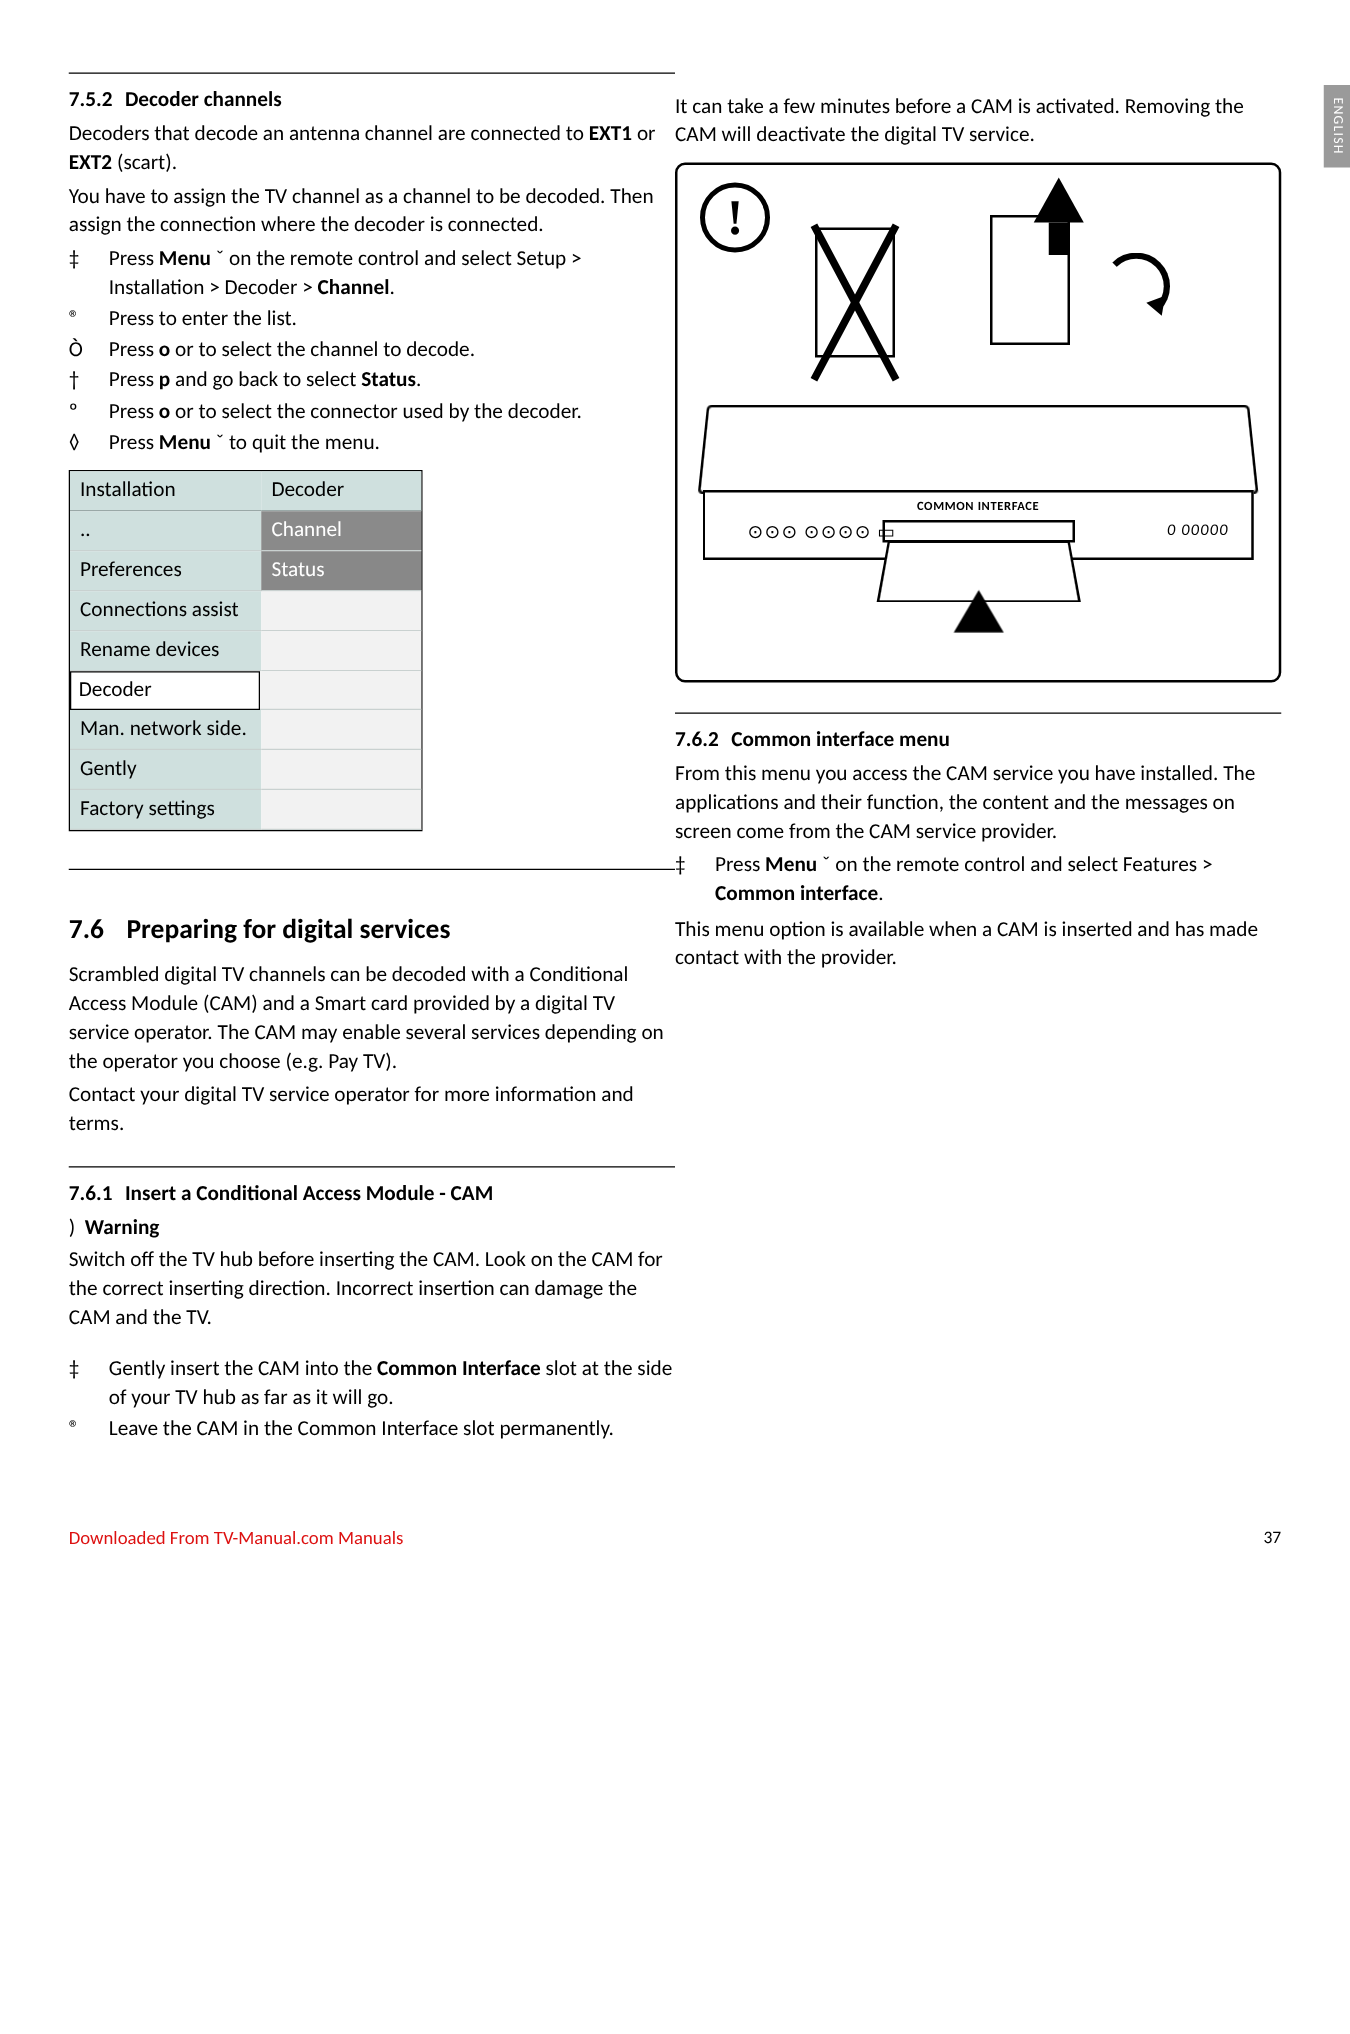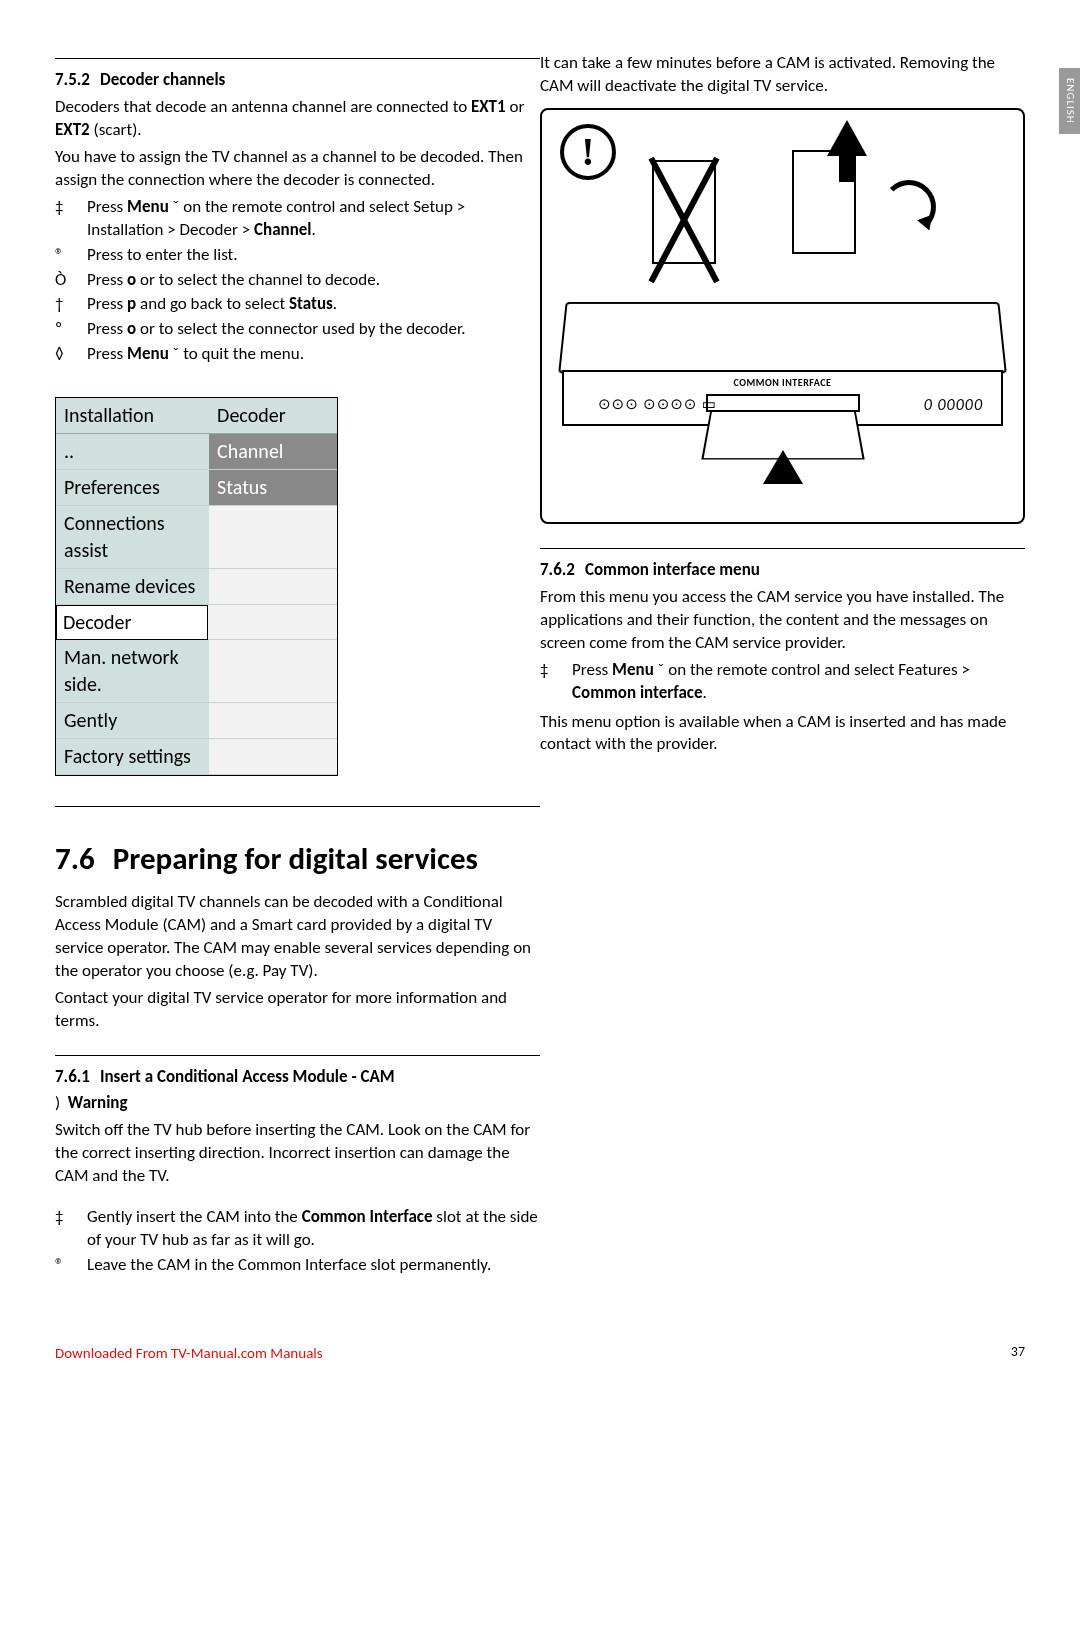--- a/index.html
+++ b/index.html
@@ -46,22 +46,22 @@
   .step {
     display: flex;
     gap: 10px;
     margin-bottom: 2px;
   }
   .step-mark { width: 22px; flex-shrink:0; text-align:left; }
   .step-body { flex: 1; }
   .menu-table {
     border: 1px solid #000;
     width: 58%;
-    margin-top: 31px;
-    font-size: 20px;
+    margin-top: 10px;
+    font-size: 17px;
   }
   .menu-head, .menu-row {
     display: flex;
   }
   .menu-head > div {
     padding: 4px 8px;
     background: #cfe0de;
     border-bottom: 1px solid #9aa8a7;
   }
   .menu-c1 { width: 55%; }
@@ -71,21 +71,21 @@
     border-bottom: 1px solid #c9d1d0;
   }
   .menu-row .menu-c1 { background:#cfe0de; }
   .menu-row .menu-c2 { background:#f2f2f2; }
   .menu-row.dark .menu-c2 { background:#8a8a8a; color:#fff; }
   .menu-row.dark2 .menu-c2 { background:#888; color:#fff; }
   .menu-row.sel .menu-c1 { background:#fff; border:1.5px solid #000; padding:3px 6px; }
   .big-head {
     display: flex;
     gap: 18px;
-    font-size: 31px;
+    font-size: 22px;
     font-weight: bold;
     margin: 34px 0 14px 0;
     line-height:1.15;
   }
   .big-head .num { flex-shrink:0; }
   .diagram {
     border: 2px solid #000;
     border-radius: 8px;
     margin: 10px 0 24px 0;
     padding: 10px;
@@ -149,21 +149,21 @@
     position:relative;
   }
   .ci-label{
     position:absolute; top:4px; left:50%; transform:translateX(-50%);
     font-size:10px; font-weight:bold; letter-spacing:0.5px;
   }
   .slot {
     position:absolute; left:50%; top:22px; transform:translateX(-50%);
     width:150px; height:14px; border:2px solid #000;
   }
-  .vents { position:absolute; right:18px; top:22px; font-size:16px; font-style:italic; letter-spacing:1px;}
+  .vents { position:absolute; right:18px; top:22px; font-size:13px; font-style:italic; letter-spacing:1px;}
   .ports { position:absolute; left:34px; top:22px; font-size:15px; letter-spacing:1px;}
   .camcard {
     position:absolute; left:50%; transform:translateX(-50%) perspective(600px) rotateX(55deg);
     top:92px; width:150px; height:80px; background:#fff; border:2px solid #000;
   }
   .arrow-up2 {
     position:absolute; left:50%; top:150px; transform:translateX(-50%);
     width:0;height:0;
     border-left:20px solid transparent;
     border-right:20px solid transparent;
@@ -281,21 +281,21 @@
           <div class="step-body"><span>Gently insert the CAM into the </span><span class="bold">Common Interface</span><span> slot at the side of your TV hub as far as it will go.</span></div>
         </div>
       <div class="step">
           <div class="step-mark">®</div>
           <div class="step-body"><span>Leave the CAM in the Common Interface slot permanently.</span></div>
         </div>
     </div>
   </div>
 
   <div class="col">
-    <p style="margin-top:2px">It can take a few minutes before a CAM is activated. Removing the CAM will deactivate the digital TV service.</p>
+    <p style="margin-top:24px">It can take a few minutes before a CAM is activated. Removing the CAM will deactivate the digital TV service.</p>
 
     <div class="diagram">
       <div class="diag-top">
         <div class="excl">!</div>
         <div class="card a"></div>
         <div class="cross"></div>
         <div class="card b"></div>
         <div class="arrow-up"></div>
         <div class="curv"></div>
       </div>

